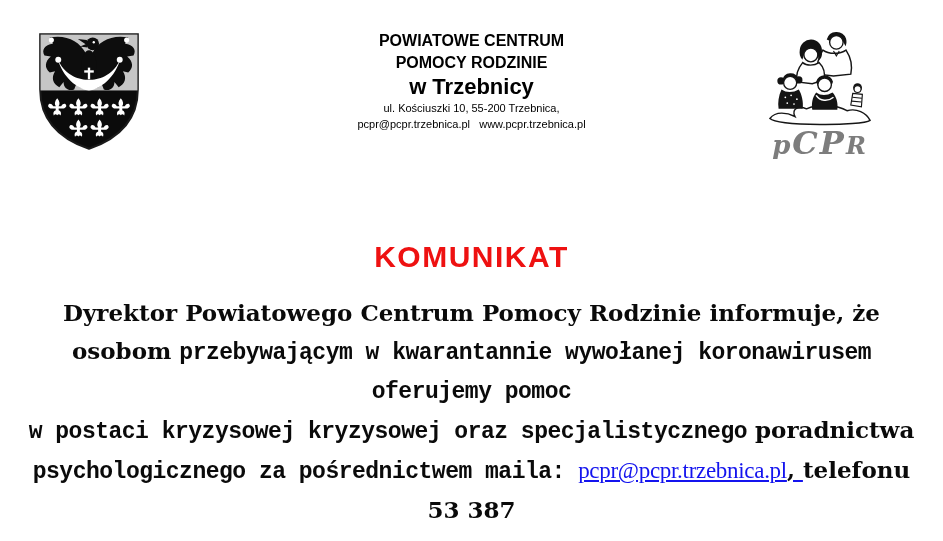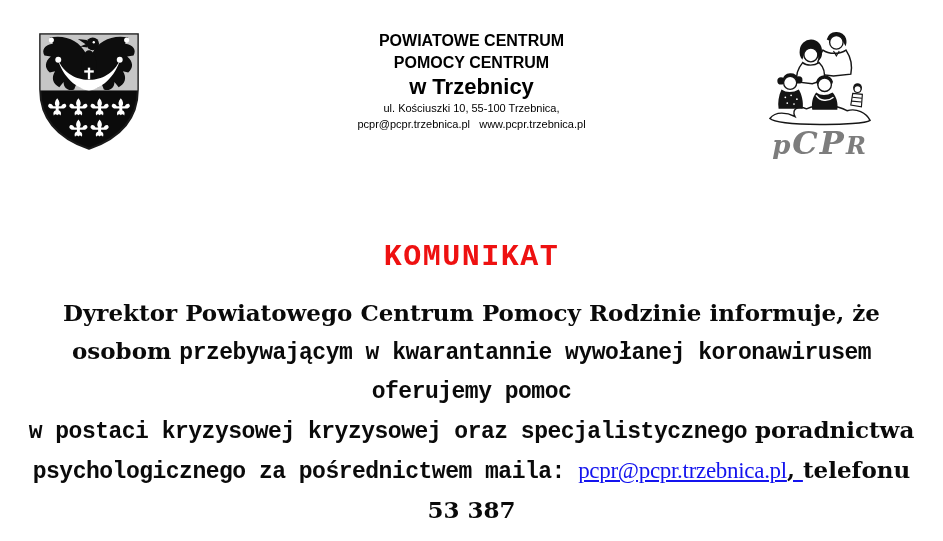--- a/index.html
+++ b/index.html
@@ -32,21 +32,21 @@
     font-family:"DejaVu Serif",serif;font-style:italic;font-weight:bold;
     color:var(--logo-gray);letter-spacing:2px;margin-top:-6px;
   }
   .logo-text .lp{font-size:26px;}
   .logo-text .lc{font-size:32px;}
   .logo-text .lP{font-size:32px;}
   .logo-text .lr{font-size:24px;}
   
   .title{
     margin:72px 0 0 0;text-align:center;
-    font-family:Liberation Mono, monospace;font-weight:bold;
+    font-family:Liberation Sans, sans-serif;font-weight:bold;
     font-size:30px;line-height:34px;letter-spacing:1.5px;
     color:var(--title-red);
   }
   
   .body-text{
     margin-top:20px;padding:0 20px;text-align:center;
     font-weight:bold;font-size:23px;line-height:37px;color:#0a0a0a;
   }
   .rn{font-family:"DejaVu Serif",serif;}                      
   .rt{font-family:"Liberation Serif",serif;}                  
@@ -111,23 +111,23 @@
           <use href="#fleur" transform="translate(60,73) scale(1.15)"></use>
           <use href="#fleur" transform="translate(80,73) scale(1.15)"></use>
           <use href="#fleur" transform="translate(40,93) scale(1.15)"></use>
           <use href="#fleur" transform="translate(60,93) scale(1.15)"></use>
         </g>
       </svg>
     </div>
 
     <div class="org">
       <div class="l1">POWIATOWE CENTRUM</div>
-      <div class="l2">POMOCY CENTRUM</div>
+      <div class="l2">POMOCY RODZINIE</div>
       <div class="l3">w Trzebnicy</div>
-      <div class="addr">ul. Kościuszki 10, 55-100 Trzebnica,</div>
+      <div class="addr">ul. Kościuszki 10, 55-200 Trzebnica,</div>
       <div class="addr">pcpr@pcpr.trzebnica.pl&nbsp;&nbsp; www.pcpr.trzebnica.pl</div>
     </div>
 
     <div class="logo-wrap">
       <svg width="122" height="104" viewBox="0 0 120 108">
         <g stroke="#161616" stroke-width="1.5" fill="#ffffff">
           <path d="M8,96 C14,88 26,90 34,94 C30,86 38,82 46,86 C60,80 78,82 88,88 C98,85 108,90 112,98 C104,104 16,104 8,96 Z"></path>
           <path d="M63,25 C58,32 56,42 58,50 L74,52 L92,50 C94,40 91,31 87,25 C81,29.5 69,29.5 63,25 Z"></path>
           <path d="M42,38 C37,44 35,52 36,58 L52,60 L64,56 C66,48 63,42 59,38 C54,41.5 46,41.5 42,38 Z"></path>
         </g>

